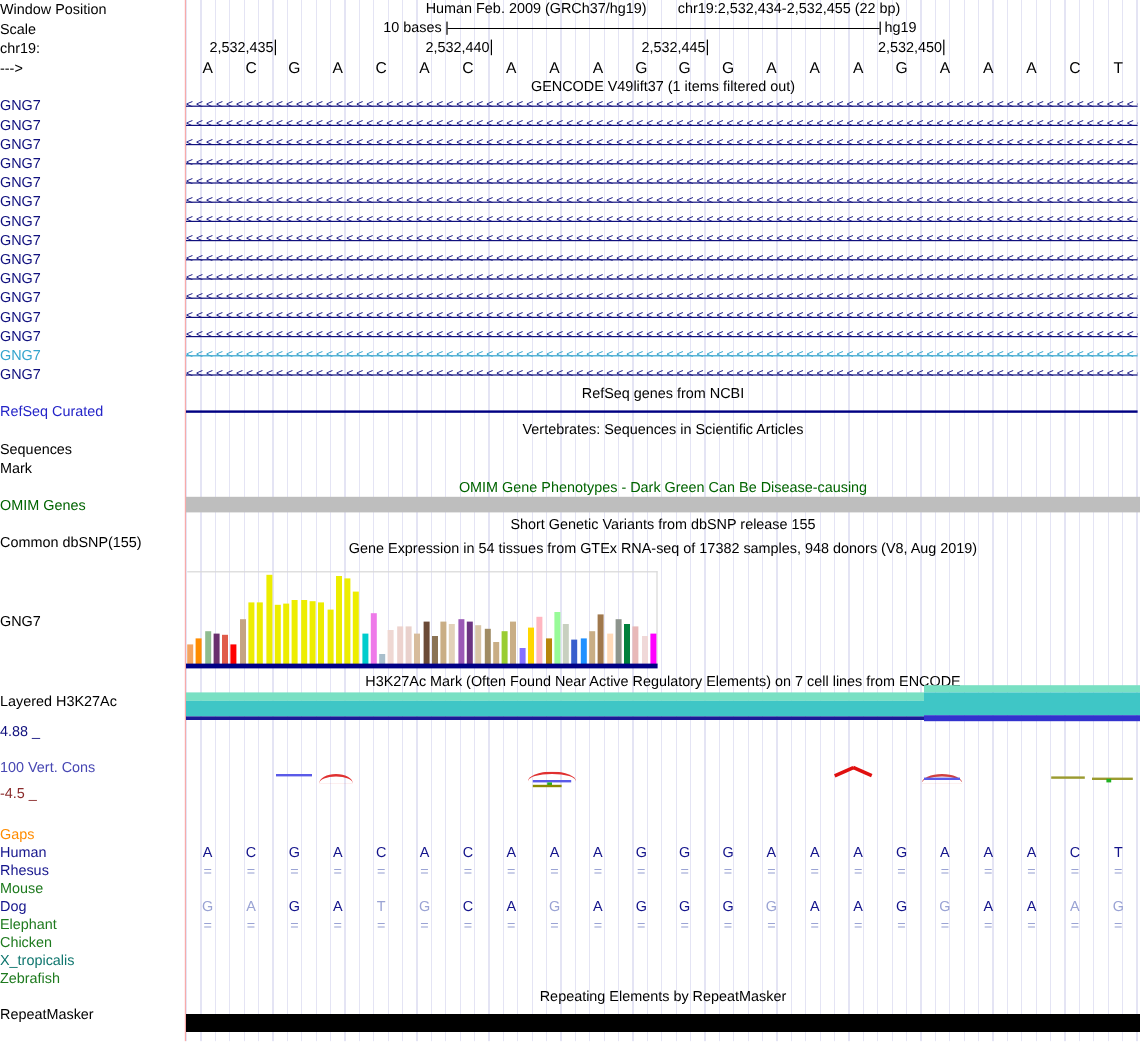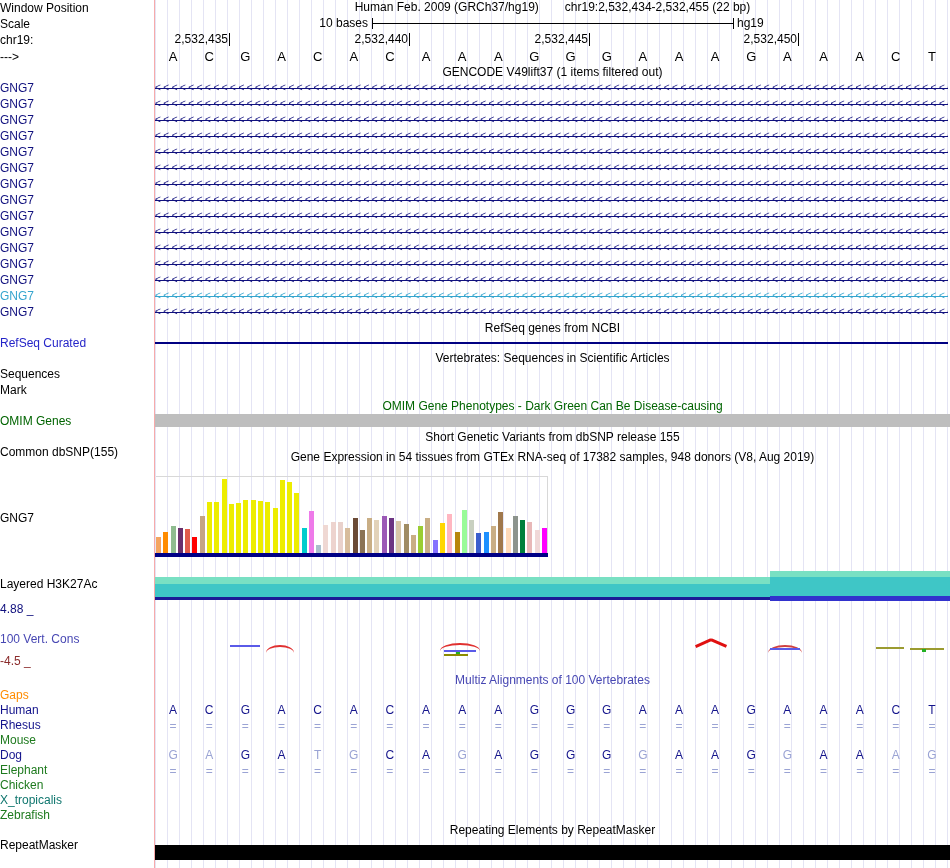--- a/index.html
+++ b/index.html
@@ -134,41 +134,41 @@
       <div class="gtex-bar" style="height: 42px; background: rgb(160, 120, 76);"></div>
       <div class="gtex-bar" style="height: 26px; background: rgb(255, 218, 185);"></div>
       <div class="gtex-bar" style="height: 38px; background: rgb(141, 148, 141);"></div>
       <div class="gtex-bar" style="height: 34px; background: rgb(0, 128, 60);"></div>
       <div class="gtex-bar" style="height: 32px; background: rgb(232, 184, 184);"></div>
       <div class="gtex-bar" style="height: 24px; background: rgb(240, 216, 216);"></div>
       <div class="gtex-bar" style="height: 26px; background: rgb(255, 0, 255);"></div>
     </div>
   <div id="gtex-baseline"></div>
 
+  <div class="title-center" style="top:562px">H3K27Ac Mark (Often Found Near Active Regulatory Elements) on 7 cell lines from ENCODE</div>
   <div class="left-label" style="top:577px">Layered H3K27Ac</div>
   <div class="h3k" style="left:155px;top:577px;width:615px;height:7px;background:#79E0C3"></div>
   <div class="h3k" style="left:155px;top:584px;width:615px;height:13px;background:#3FC6C6"></div>
   <div class="h3k" style="left:155px;top:597px;width:615px;height:3px;background:#1B1B96"></div>
   <div class="h3k" style="left:770px;top:571px;width:180px;height:6px;background:#79E0C3"></div>
   <div class="h3k" style="left:770px;top:577px;width:180px;height:19px;background:#3FC6C6"></div>
   <div class="h3k" style="left:770px;top:596px;width:180px;height:5px;background:#3232CD"></div>
 
   <div class="left-label cons-max" style="top:602px">4.88 _</div>
   <div class="left-label cons-blue" style="top:632px">100 Vert. Cons</div>
   <div class="left-label cons-min" style="top:654px">-4.5 _</div>
 
-  <div class="title-center cons-blue" style="top:674px">Multiz Alignments of 100 Vertebrates</div>
 
   <div class="title-center" style="top:824px">Repeating Elements by RepeatMasker</div>
   <div class="left-label" style="top:838px">RepeatMasker</div>
   <div id="repeat-bar"></div>
 <div class="abs coord-label" style="top: 33px; left: 0px; width: 228px;">2,532,435</div>
     <div class="abs coord-label" style="top: 33px; left: 0px; width: 408px;">2,532,440</div>
     <div class="abs coord-label" style="top: 33px; left: 0px; width: 588px;">2,532,445</div>
-    <div class="abs coord-label" style="top: 33px; left: 0px; width: 769px; padding-left: 28px;">2,532,450</div>
+    <div class="abs coord-label" style="top: 33px; left: 16px; width: 769px;">2,532,450</div>
     <div class="abs base" style="top: 49px; left: 155px; width: 36.1364px;">A</div>
     <div class="abs base" style="top: 49px; left: 191.136px; width: 36.1364px;">C</div>
     <div class="abs base" style="top: 49px; left: 227.273px; width: 36.1364px;">G</div>
     <div class="abs base" style="top: 49px; left: 263.409px; width: 36.1364px;">A</div>
     <div class="abs base" style="top: 49px; left: 299.545px; width: 36.1364px;">C</div>
     <div class="abs base" style="top: 49px; left: 335.682px; width: 36.1364px;">A</div>
     <div class="abs base" style="top: 49px; left: 371.818px; width: 36.1364px;">C</div>
     <div class="abs base" style="top: 49px; left: 407.955px; width: 36.1364px;">A</div>
     <div class="abs base" style="top: 49px; left: 444.091px; width: 36.1364px;">A</div>
     <div class="abs base" style="top: 49px; left: 480.227px; width: 36.1364px;">A</div>

